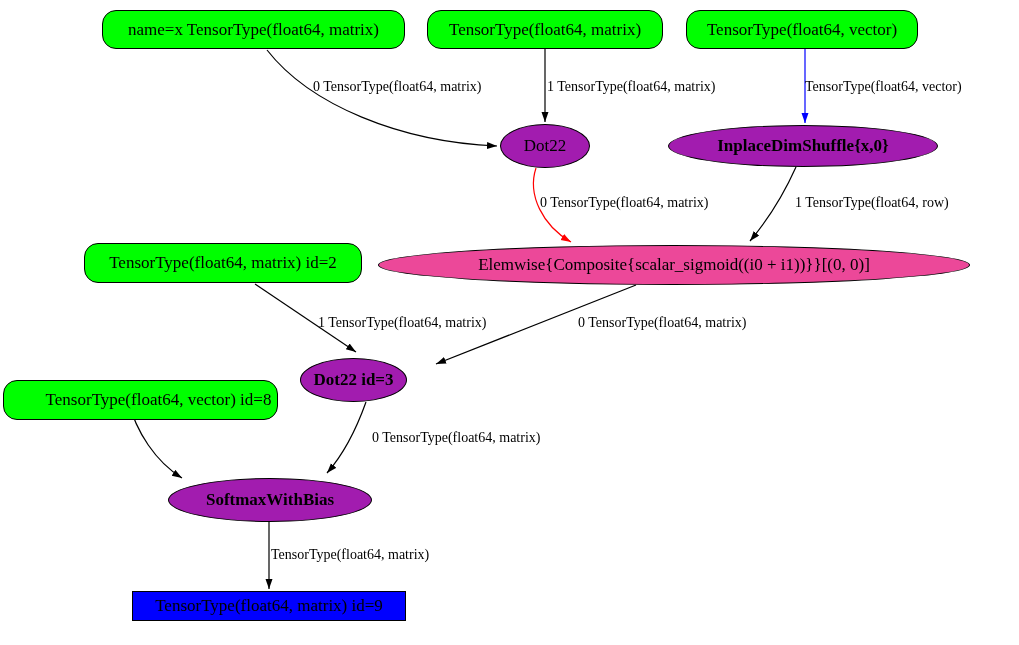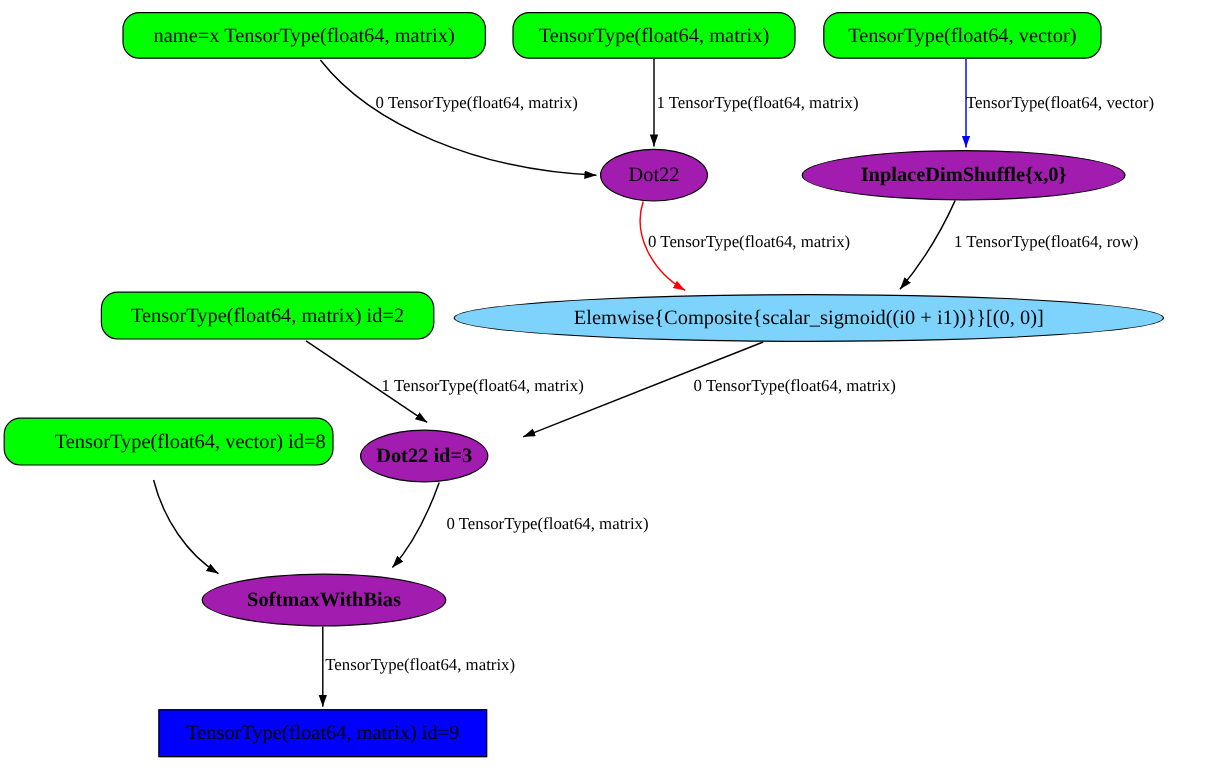--- a/index.html
+++ b/index.html
@@ -20,39 +20,39 @@
     align-items:center;
     justify-content:center;
     border:1px solid #000000;
     font-size:17px;
     white-space:nowrap;
     text-align:center;
   }
   .box{background:#00ff00;border-radius:14px;}
   .outbox{background:#0000ff;}
   .ellipse{border-radius:50%;background:#a21caf;}
-  .pink{background:#7dd3fc;}
+  .pink{background:#ec4899;}
   .elabel{
     position:absolute;
     font-size:14px;
     line-height:20px;
     white-space:nowrap;
   }
   
   #n-input-x   {left:102px;top:10px; width:303px;height:39px;}
   #n-input-w   {left:427px;top:10px; width:236px;height:39px;}
   #n-input-v   {left:686px;top:10px; width:232px;height:39px;}
   #n-dot22     {left:500px;top:124px;width:90px; height:44px;}
   #n-dimshuffle{left:668px;top:125px;width:270px;height:42px;font-weight:bold;}
   #n-elemwise  {left:378px;top:245px;width:592px;height:40px;}
   #n-id6       {left:84px; top:243px;width:278px;height:40px;}
   #n-dot22id3  {left:300px;top:358px;width:107px;height:44px;font-weight:bold;}
-  #n-id8       {left:3px;  top:348px;width:275px;height:40px;padding-left:36px;}
+  #n-id8       {left:3px;  top:380px;width:275px;height:40px;padding-left:36px;}
   #n-softmax   {left:168px;top:478px;width:204px;height:44px;font-weight:bold;}
-  #n-output    {left:132px;top:591px;width:274px;height:40px;}
+  #n-output    {left:132px;top:591px;width:274px;height:30px;}
   
   #l-e1 {left:313px;top:77px;}
   #l-e2 {left:547px;top:77px;}
   #l-e3 {left:805px;top:77px;}
   #l-e4 {left:540px;top:193px;}
   #l-e5 {left:795px;top:193px;}
   #l-e6 {left:318px;top:313px;}
   #l-e7 {left:578px;top:313px;}
   #l-e8 {left:135px;top:428px;}
   #l-e9 {left:372px;top:428px;}

